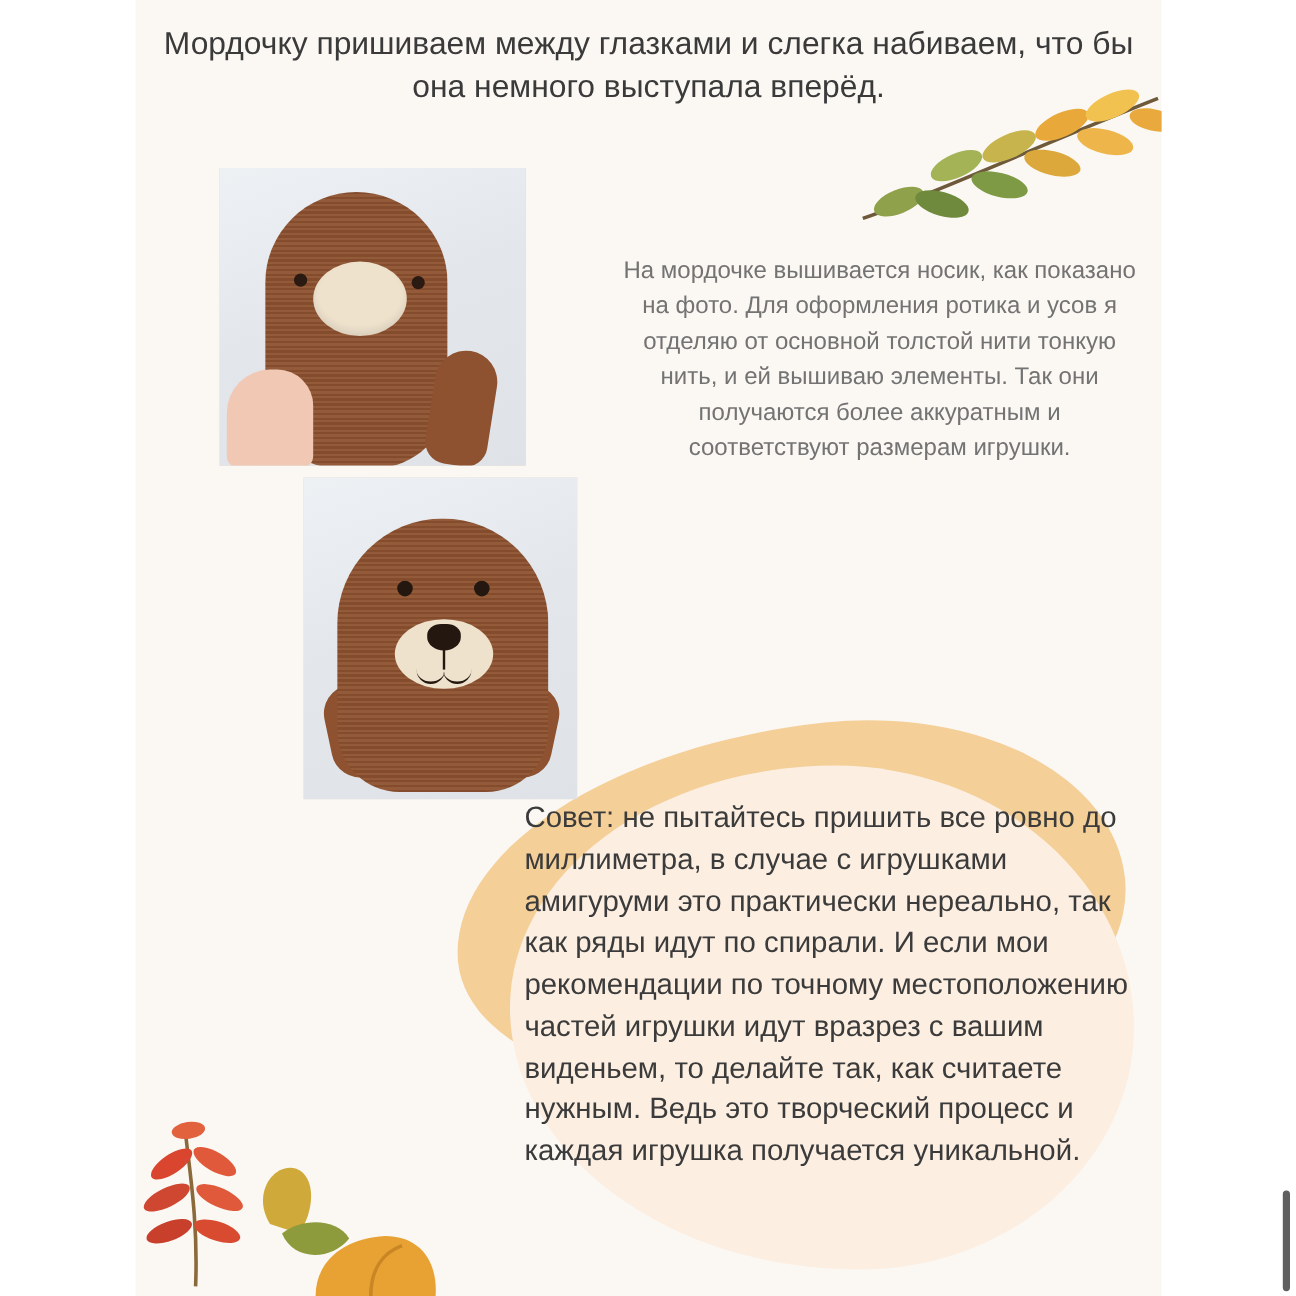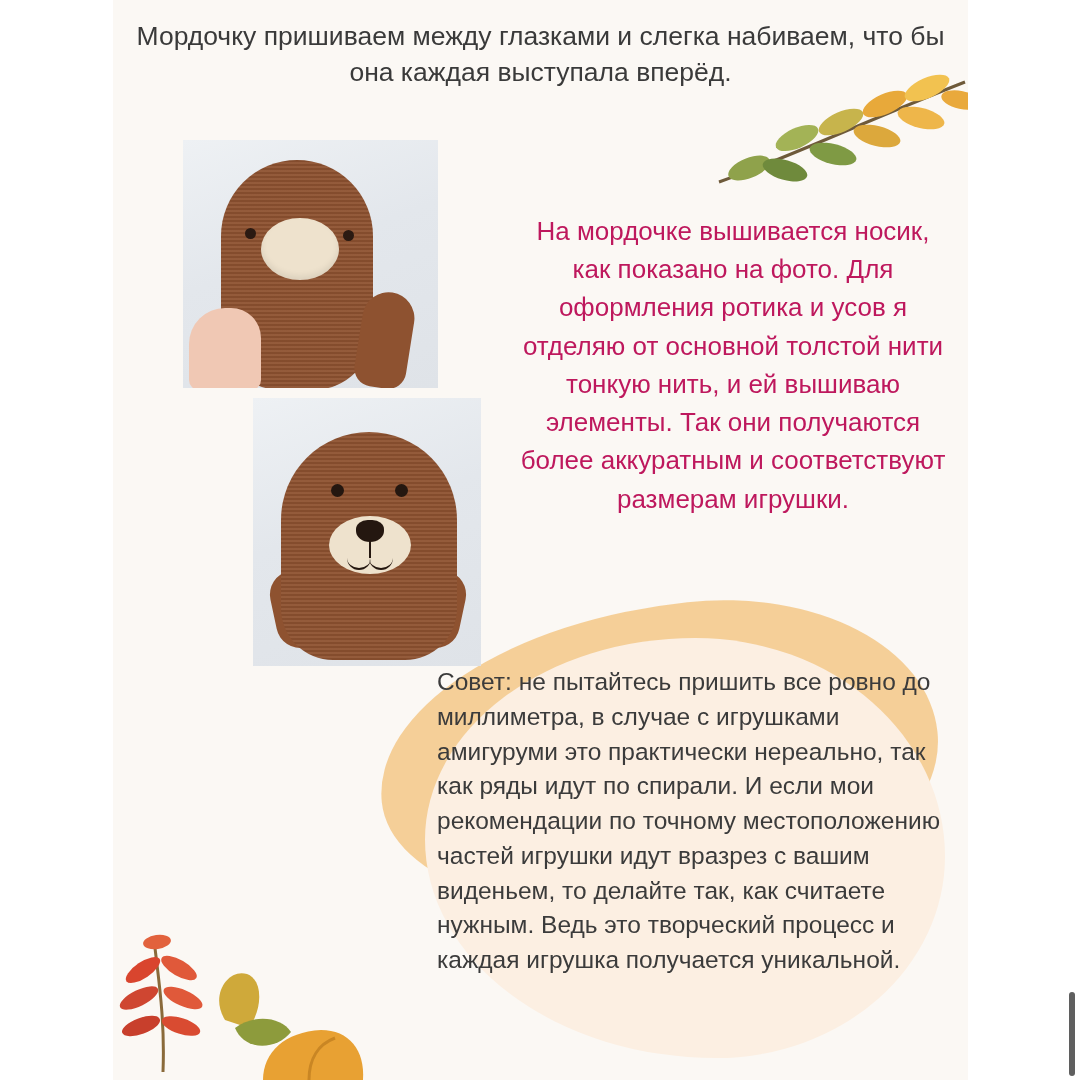--- a/index.html
+++ b/index.html
@@ -55,23 +55,23 @@
     line-height: 1.36;
     color: #3a3a3a;
   }
 
   .para-right {
     position: absolute;
     left: 404px;
     top: 212px;
     width: 432px;
     text-align: center;
-    font-size: 26px;
+    font-size: 20px;
     line-height: 1.47;
-    color: #be185d;
+    color: #737373;
   }
 
   .para-bottom {
     position: absolute;
     left: 324px;
     top: 665px;
     width: 512px;
     font-size: 24.5px;
     line-height: 1.42;
     color: #3b3b3b;
@@ -254,21 +254,21 @@
         <ellipse cx="120" cy="80" rx="24" ry="10" fill="#7f9a44" transform="rotate(14 120 80)"></ellipse>
         <ellipse cx="128" cy="48" rx="24" ry="10" fill="#c7b44c" transform="rotate(-24 128 48)"></ellipse>
         <ellipse cx="164" cy="62" rx="24" ry="10" fill="#dca83c" transform="rotate(14 164 62)"></ellipse>
         <ellipse cx="172" cy="30" rx="24" ry="10" fill="#e8a93a" transform="rotate(-24 172 30)"></ellipse>
         <ellipse cx="208" cy="44" rx="24" ry="10" fill="#eeb64a" transform="rotate(14 208 44)"></ellipse>
         <ellipse cx="214" cy="14" rx="24" ry="10" fill="#f2c250" transform="rotate(-24 214 14)"></ellipse>
         <ellipse cx="248" cy="26" rx="20" ry="9" fill="#e9a93c" transform="rotate(12 248 26)"></ellipse>
       </svg>
     </div>
 
-    <div class="heading">Мордочку пришиваем между глазками и слегка набиваем, что бы она каждая выступала вперёд.</div>
+    <div class="heading">Мордочку пришиваем между глазками и слегка набиваем, что бы она немного выступала вперёд.</div>
 
     <div class="photo photo1">
       <div class="ph-bg"></div>
       <div class="toy-body p1-body"></div>
       <div class="p1-arm"></div>
       <div class="p1-muzzle"></div>
       <div class="p1-eye-l"></div>
       <div class="p1-eye-r"></div>
       <div class="p1-hand"></div>
     </div>

